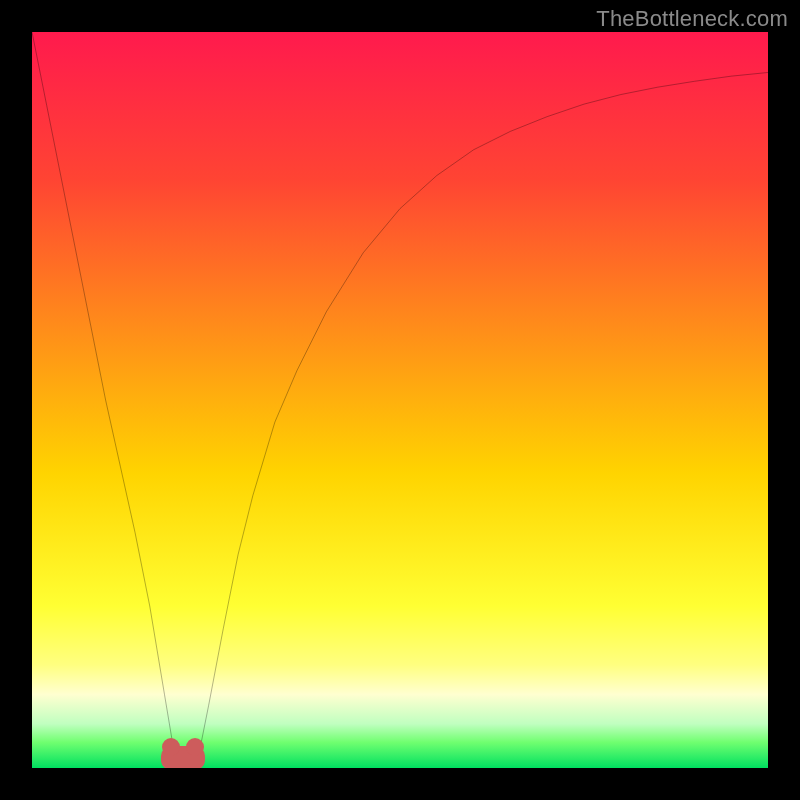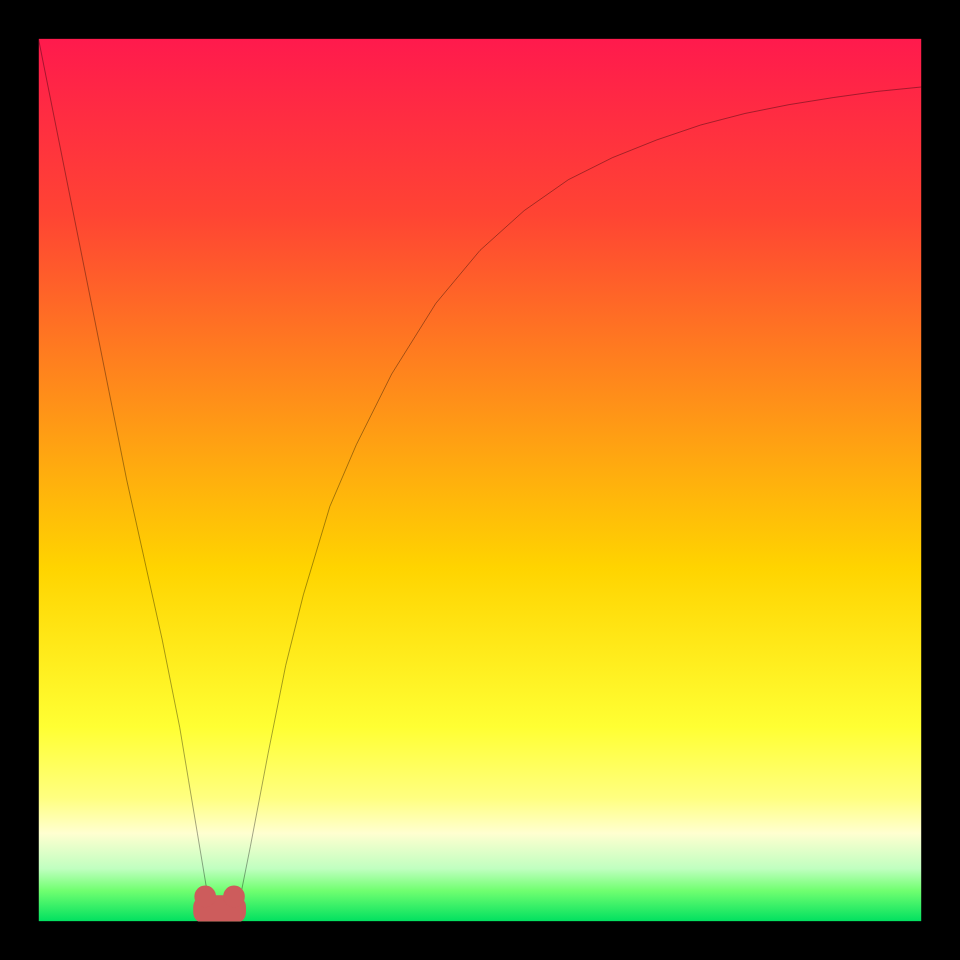--- a/index.html
+++ b/index.html
@@ -65,20 +65,21 @@
     border-radius: 50%;
     top: -8px;
   }
   .marker::before { left: 1px; }
   .marker::after { right: 1px; }
 </style>
 </head>
 <body>
 
 <div class="outer">
+  <div class="watermark">TheBottleneck.com</div>
 
   <div class="plot">
     <svg class="gradient" viewBox="0 0 100 100" preserveAspectRatio="none">
       <defs>
         <linearGradient id="bg" x1="0" y1="0" x2="0" y2="1">
             <stop offset="0%" stop-color="#ff1a4d"></stop>
             <stop offset="20%" stop-color="#ff4433"></stop>
             <stop offset="40%" stop-color="#ff8c1a"></stop>
             <stop offset="60%" stop-color="#ffd400"></stop>
             <stop offset="78%" stop-color="#ffff33"></stop>

